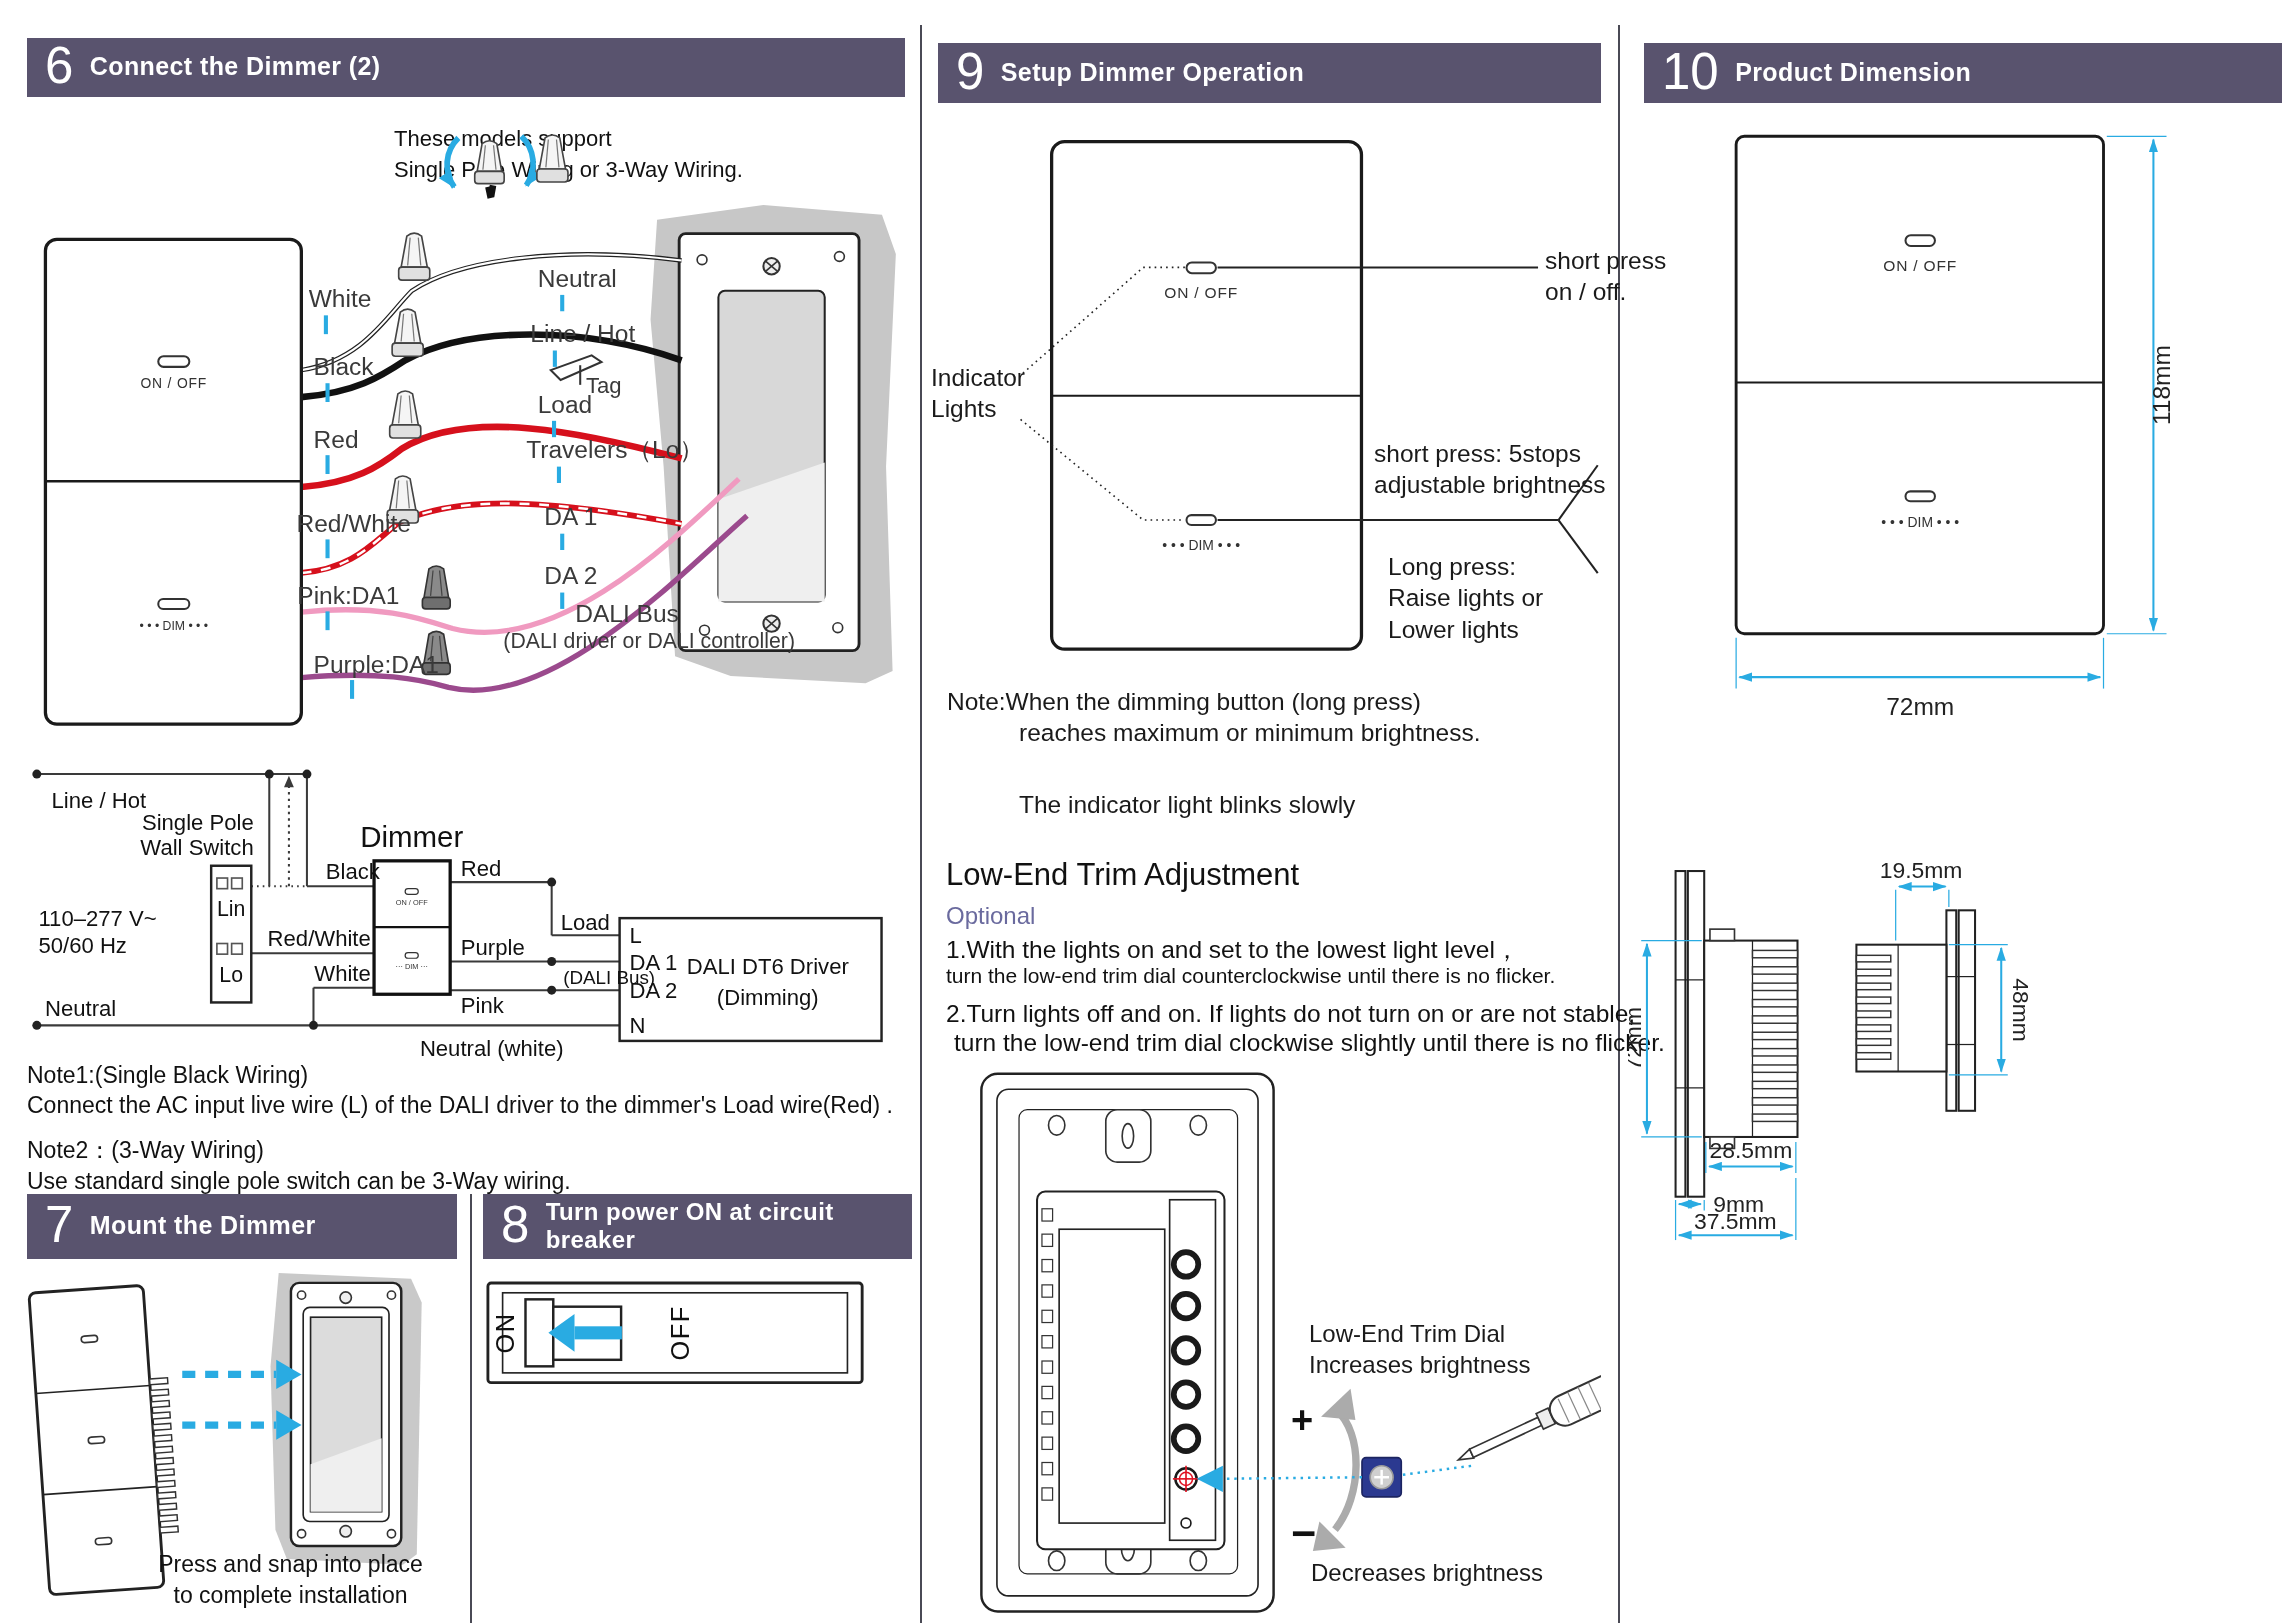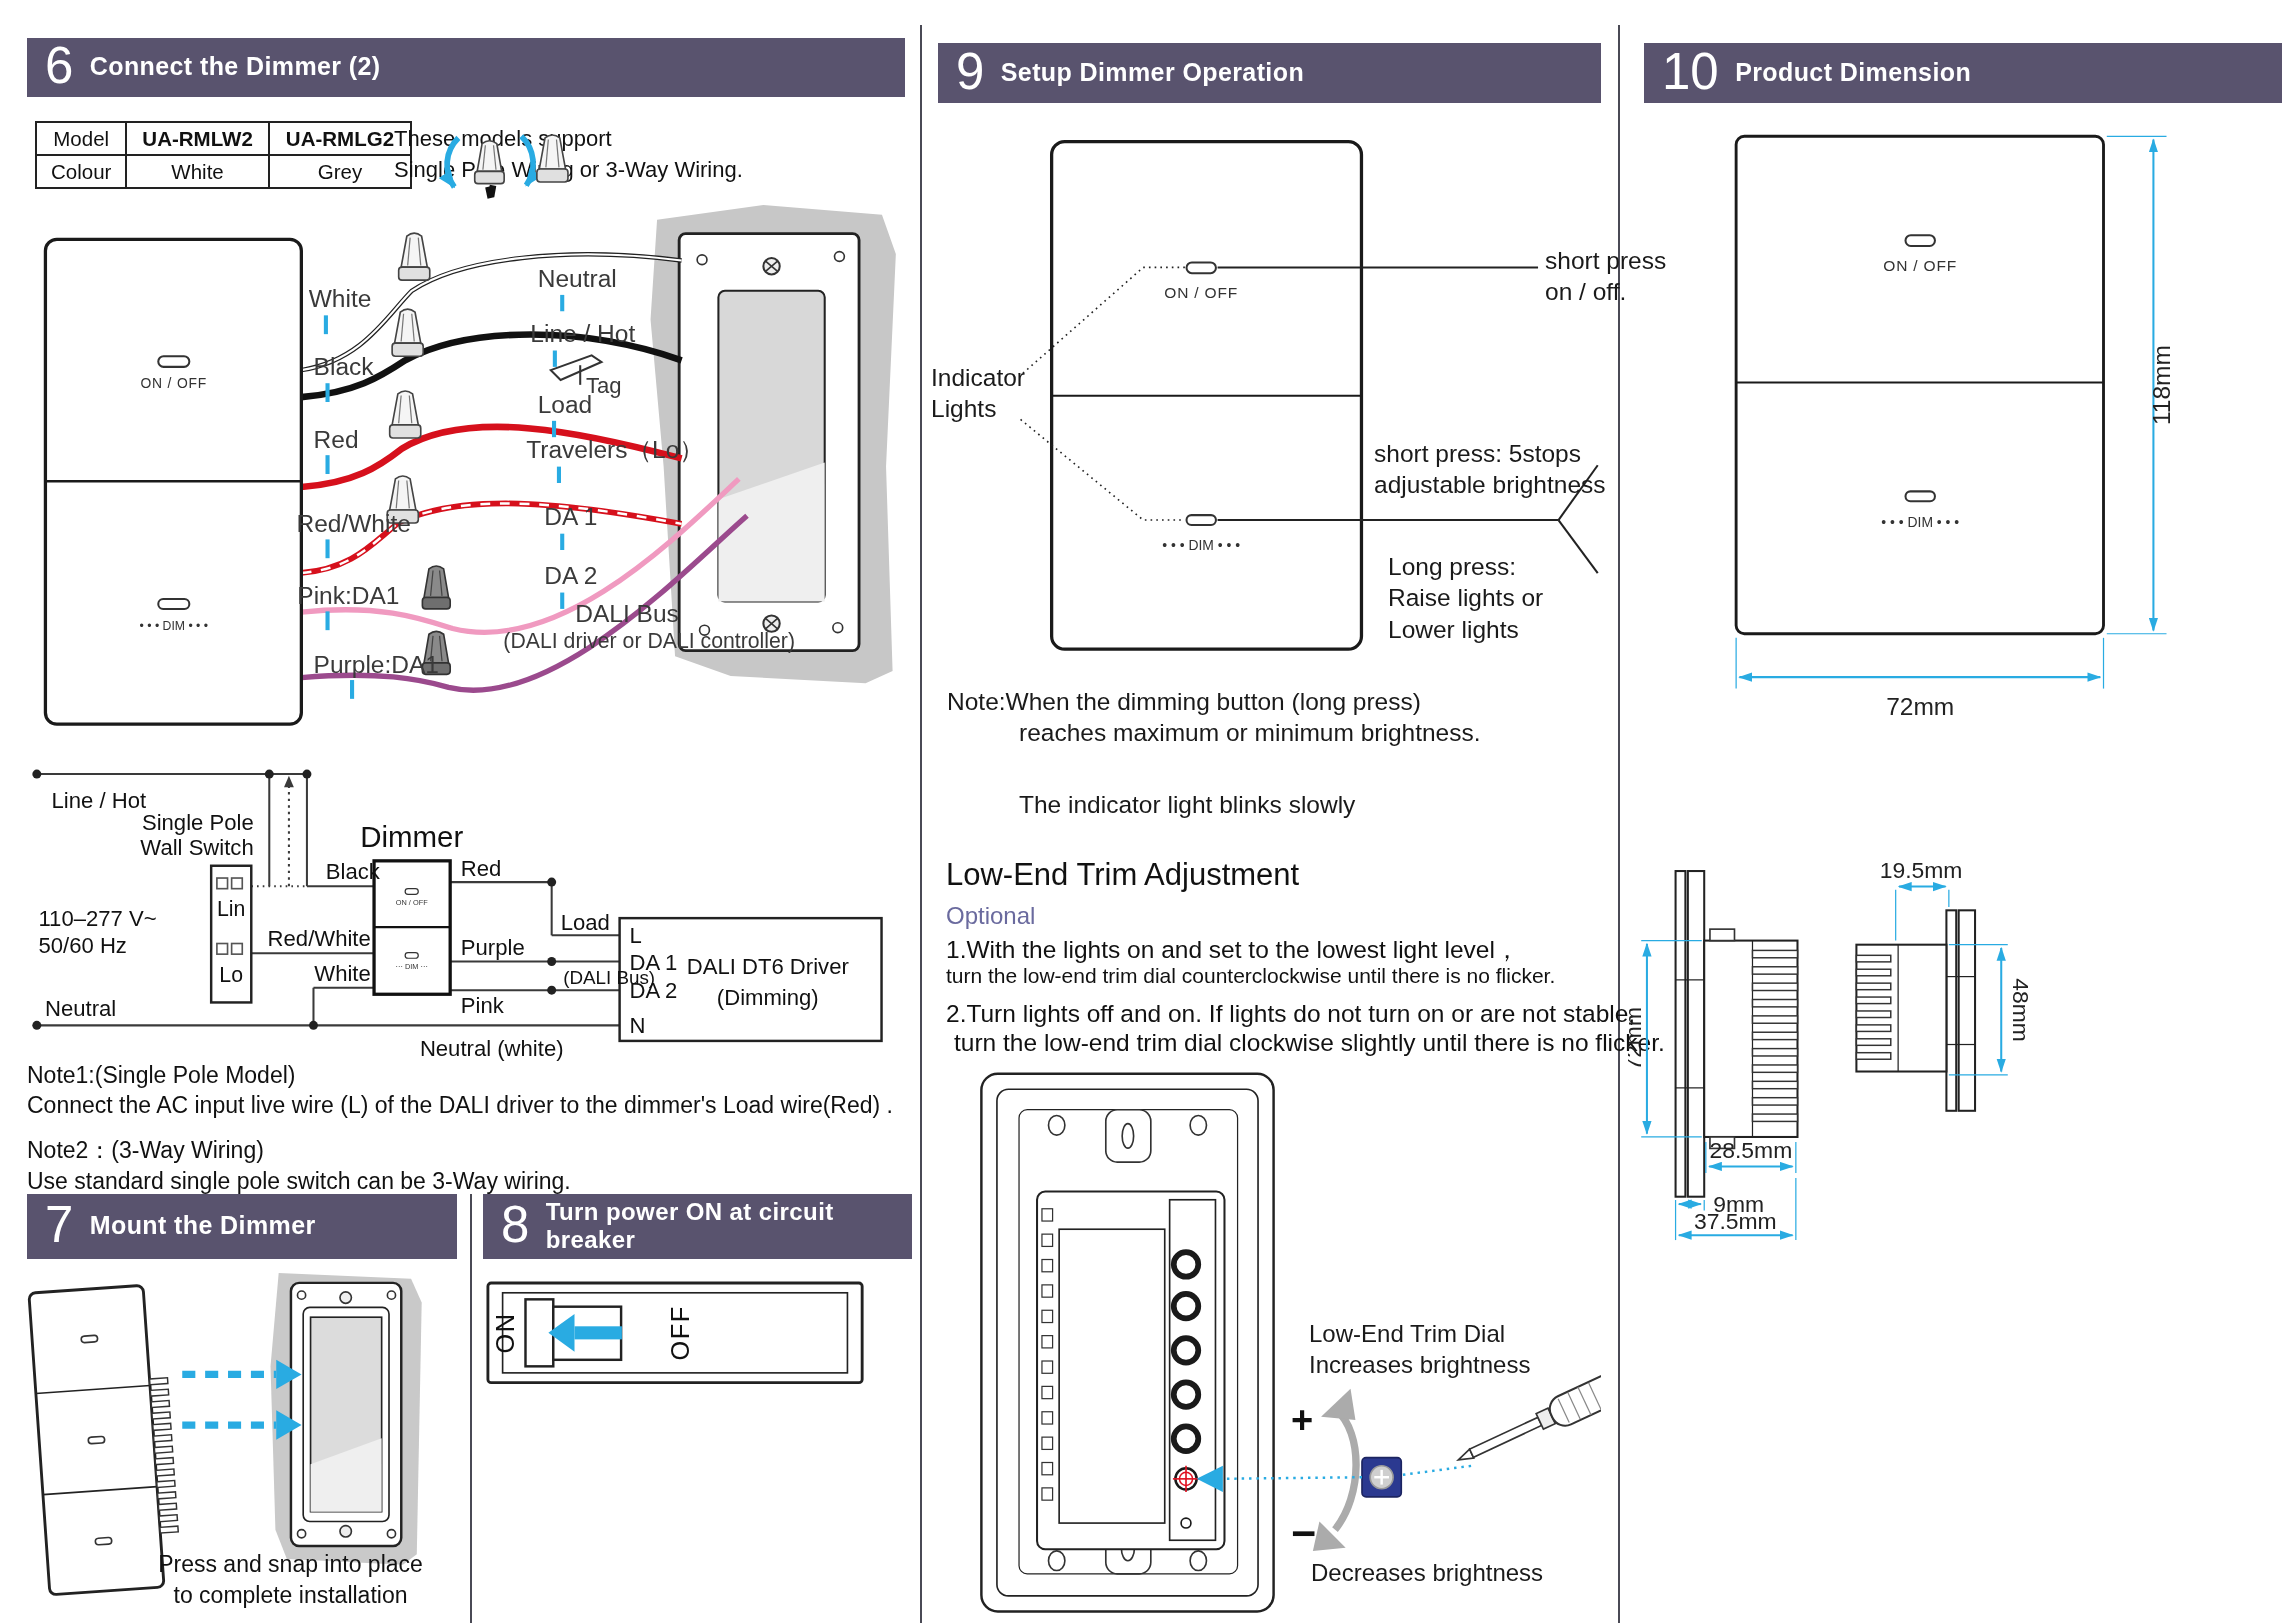--- a/index.html
+++ b/index.html
@@ -35,34 +35,20 @@
 
   <div class="vdiv" style="left:920px;top:24.5px;height:1599px;"></div>
   <div class="vdiv" style="left:1618px;top:24.5px;height:1599px;"></div>
   <div class="vdiv" style="left:470px;top:1194px;height:429px;"></div>
 
   <div class="sec-header" style="left:27px;top:38px;width:878px;height:59px;">
     <span class="sec-num">6</span>
     <span class="sec-title">Connect the Dimmer  (2)</span>
   </div>
 
-  <table class="modeltbl abs" style="left:35px;top:121px;">
-    <tbody>
-        <tr class="mrow">
-      <td class="c0">Model</td>
-      <td class="c1 v">UA-RMLW2</td>
-      <td class="c2 v">UA-RMLG2</td>
-    </tr>
-    <tr>
-      <td class="c0">Colour</td>
-      <td class="c1">White</td>
-      <td class="c2">Grey</td>
-    </tr>
-  </tbody>
-    </table>
 
   <div class="support abs" style="left:394px;top:124px;">
     <div>These models support</div>
     <div>Single Pole Wiring or 3-Way Wiring.</div>
   </div>
 
   <svg class="abs" style="left:27px;top:115px;" width="884" height="646" viewBox="0 0 1080 790">
     <defs>
       <marker id="cyA" viewBox="0 0 12 10" refX="11" refY="5" markerWidth="22" markerHeight="18" markerUnits="userSpaceOnUse" orient="auto-start-reverse">
         <path d="M0,0 L12,5 L0,10 z" fill="#29abe2"></path>
@@ -274,21 +260,21 @@
       <text x="530" y="130">Red</text>
       <text x="530" y="227">Purple</text>
       <text x="530" y="298">Pink</text>
       <text x="652" y="196">Load</text>
       <text x="655" y="262" font-size="23">(DALI  Bus)</text>
       <text x="480" y="350">Neutral (white)</text>
     </g>
   </svg>
 
   <div class="notes abs" style="left:27px;top:1060px;">
-    <div>Note1:(Single Pole Model)</div>
+    <div>Note1:(Single Black Wiring)</div>
     <div>Connect the AC input live wire (L) of the DALI driver to the dimmer's Load wire(Red) .</div>
     <div style="height:14.7px;"></div>
     <div>Note2：(3-Way Wiring)</div>
     <div>Use standard single pole switch can be 3-Way wiring.</div>
   </div>
 
   <div class="sec-header" style="left:27px;top:1194px;width:430px;height:65px;">
     <span class="sec-num">7</span>
     <span class="sec-title">Mount the Dimmer</span>
   </div>

